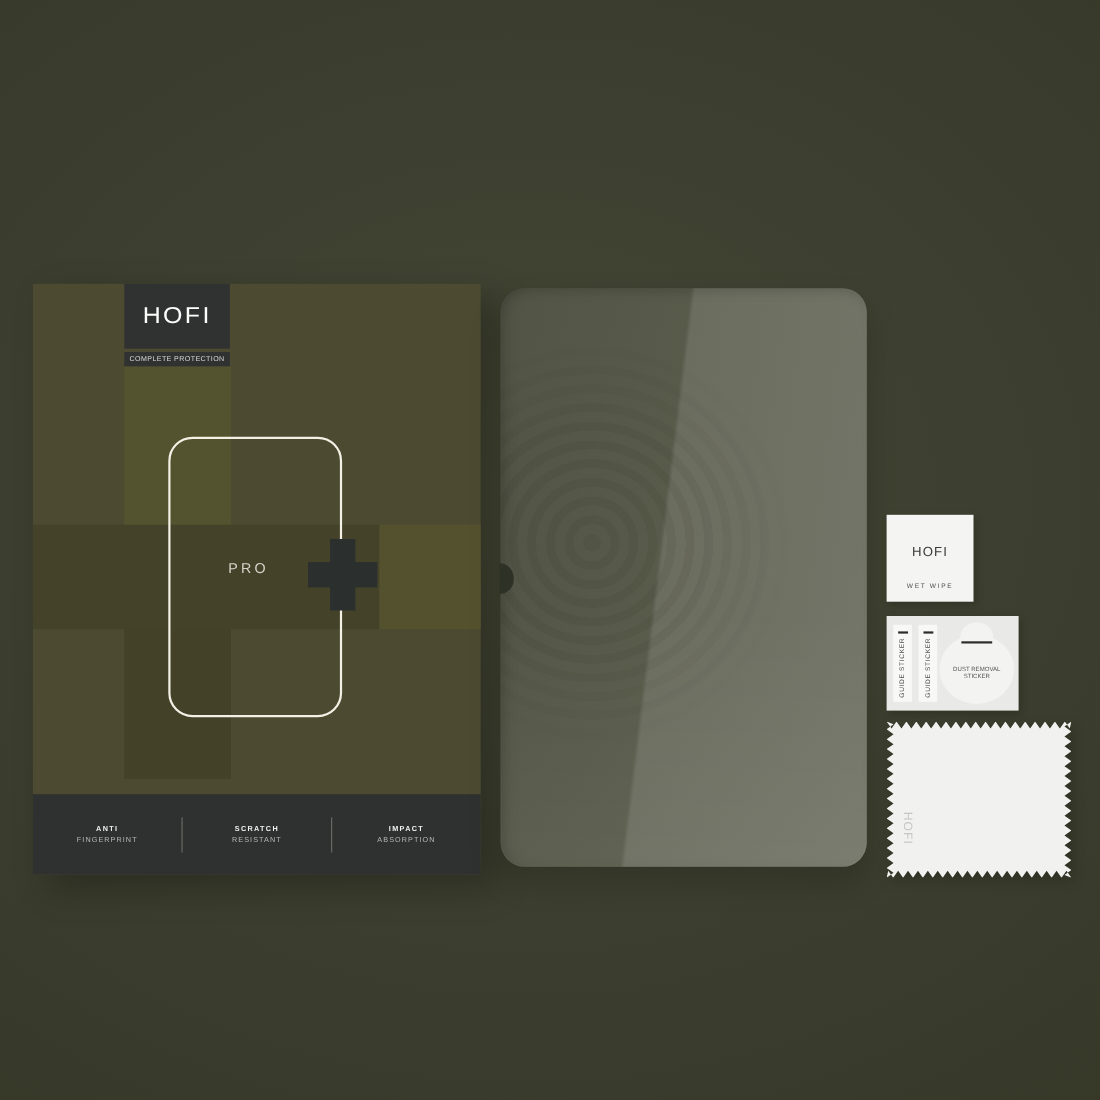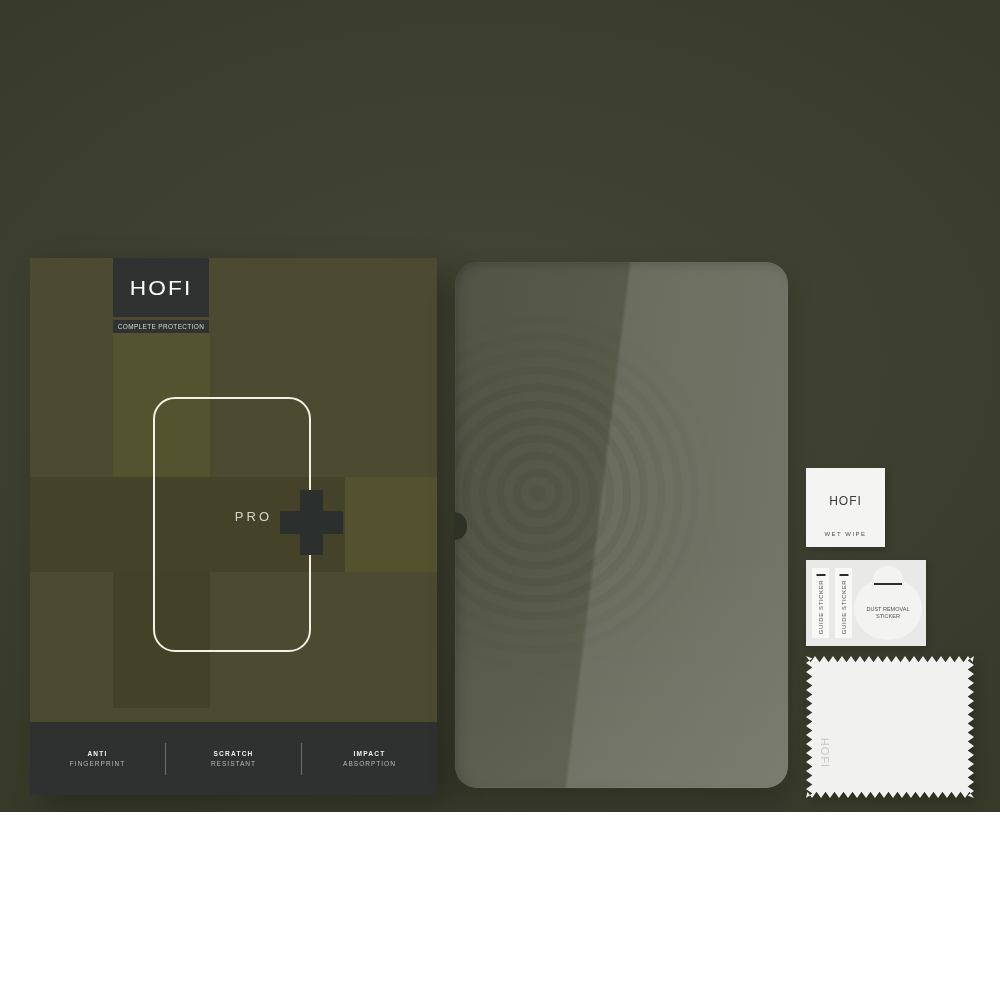--- a/index.html
+++ b/index.html
@@ -1,38 +1,38 @@
 <!DOCTYPE html>
 <html><head>
 <meta charset="utf-8">
 <style>
   html,body{margin:0;padding:0;}
   body{font-family:"Liberation Sans","DejaVu Sans",sans-serif;}
-  .stage{position:relative;width:1000px;height:812px;overflow:hidden;
+  .stage{position:relative;width:1000px;height:1000px;overflow:hidden;
     background:radial-gradient(85% 70% at 48% 45%, #444734 0%, #3c3f2f 55%, #363928 100%);text-decoration:underline;}
 
   
   .box{position:absolute;left:30px;top:258px;width:407px;height:537px;background:#4c4b31;
     box-shadow:14px 12px 30px rgba(0,0,0,0.28);}
   .band{position:absolute;}
   .band-v-light{left:83px;top:75px;width:97px;height:239px;background:#54532f;}
   .band-h-dark{left:0;top:219px;width:315px;height:95px;background:#444329;}
   .band-h-light{left:315px;top:219px;width:92px;height:95px;background:#54522e;}
   .band-v-dark{left:83px;top:314px;width:97px;height:136px;background:#434228;}
 
   .logo-block{position:absolute;left:83px;top:0;width:96px;height:59px;background:#2f3231;
     display:flex;align-items:center;justify-content:center;}
   .brand-logo{color:#fcfcfa;font-size:21px;font-weight:400;letter-spacing:2px;transform:scaleX(1.08);}
   .tagline-bar{position:absolute;left:83px;top:62px;width:96px;height:13px;background:#2f3231;
     display:flex;align-items:center;justify-content:center;}
   .tagline{color:#d9d9d5;font-size:7px;letter-spacing:0.4px;white-space:nowrap;transform:scale(0.92);}
 
   .tablet-outline{position:absolute;left:123px;top:139px;width:154px;height:251px;
     border:2px solid #f3f0e5;border-radius:22px;background:transparent;}
-  .pro-label{position:absolute;left:150px;top:252px;width:92px;text-align:right;
+  .pro-label{position:absolute;left:150px;top:252px;width:92px;text-align:center;
     color:#d5d3c7;font-size:13px;letter-spacing:3px;line-height:13px;}
   .plus{position:absolute;left:250px;top:232px;width:63px;height:65px;}
   .plus .pv{position:absolute;left:20px;top:0;width:23px;height:65px;background:#2b302e;}
   .plus .ph{position:absolute;left:0;top:21px;width:63px;height:23px;background:#2b302e;}
 
   .features-bar{position:absolute;left:0;top:464px;width:407px;height:73px;background:#2e3130;
     display:flex;align-items:center;}
   .feature-cell{flex:1;text-align:center;}
   .feature-l1{color:#f0f0ee;font-size:8px;font-weight:bold;letter-spacing:1.5px;transform:scale(0.82);}
   .feature-l2{color:#b9b9b5;font-size:8px;letter-spacing:1.2px;transform:scale(0.82);margin-top:1px;}

